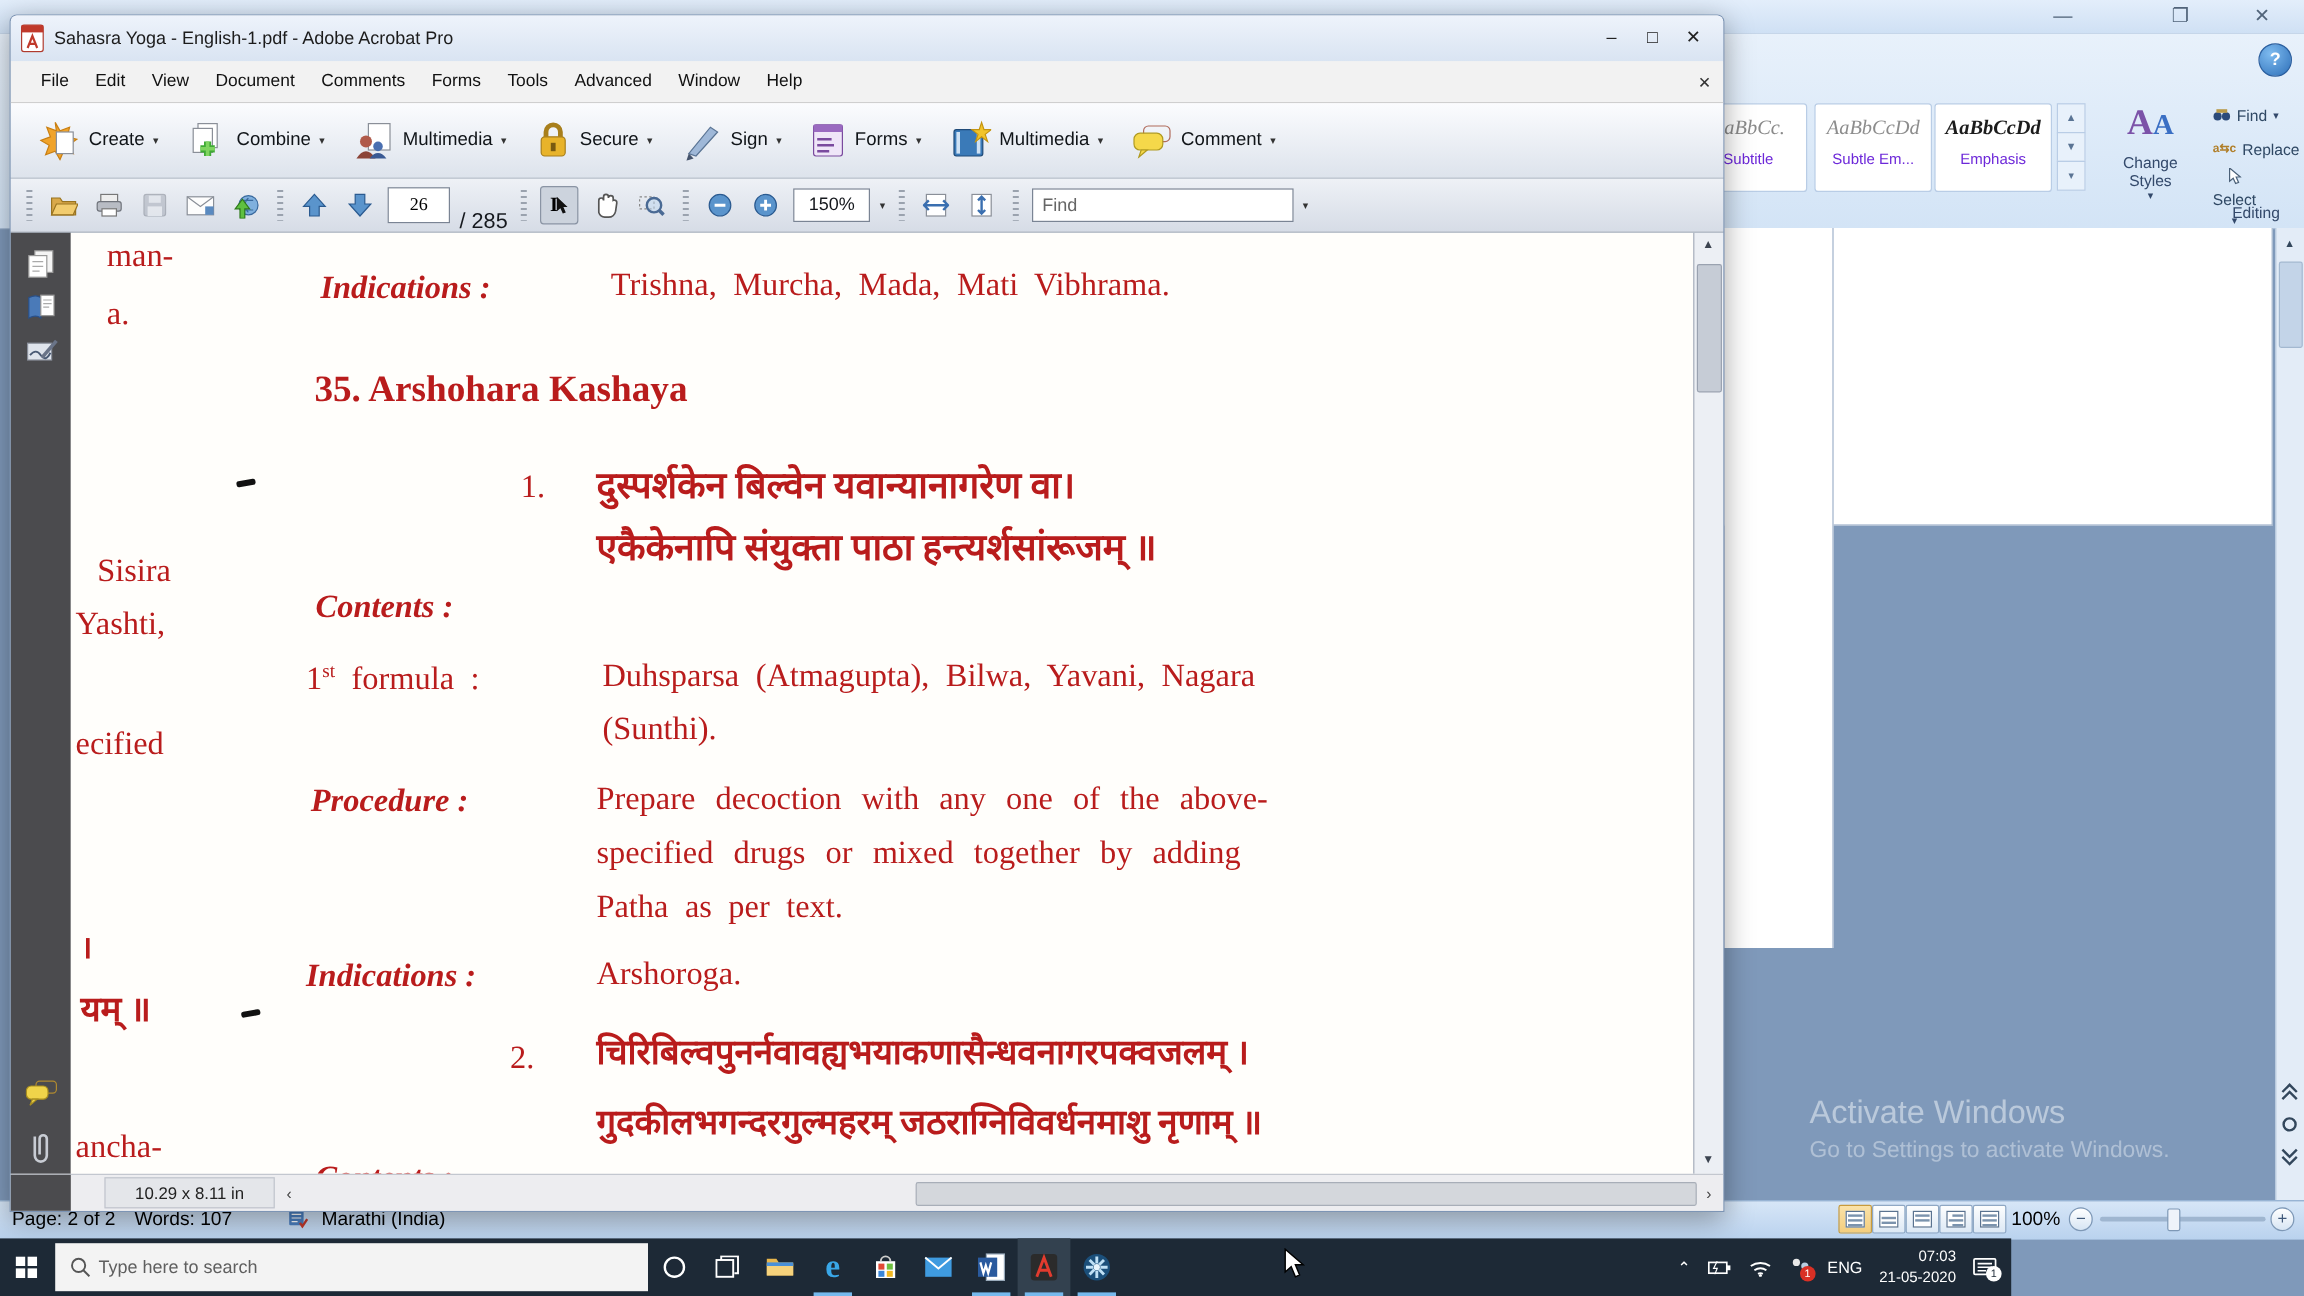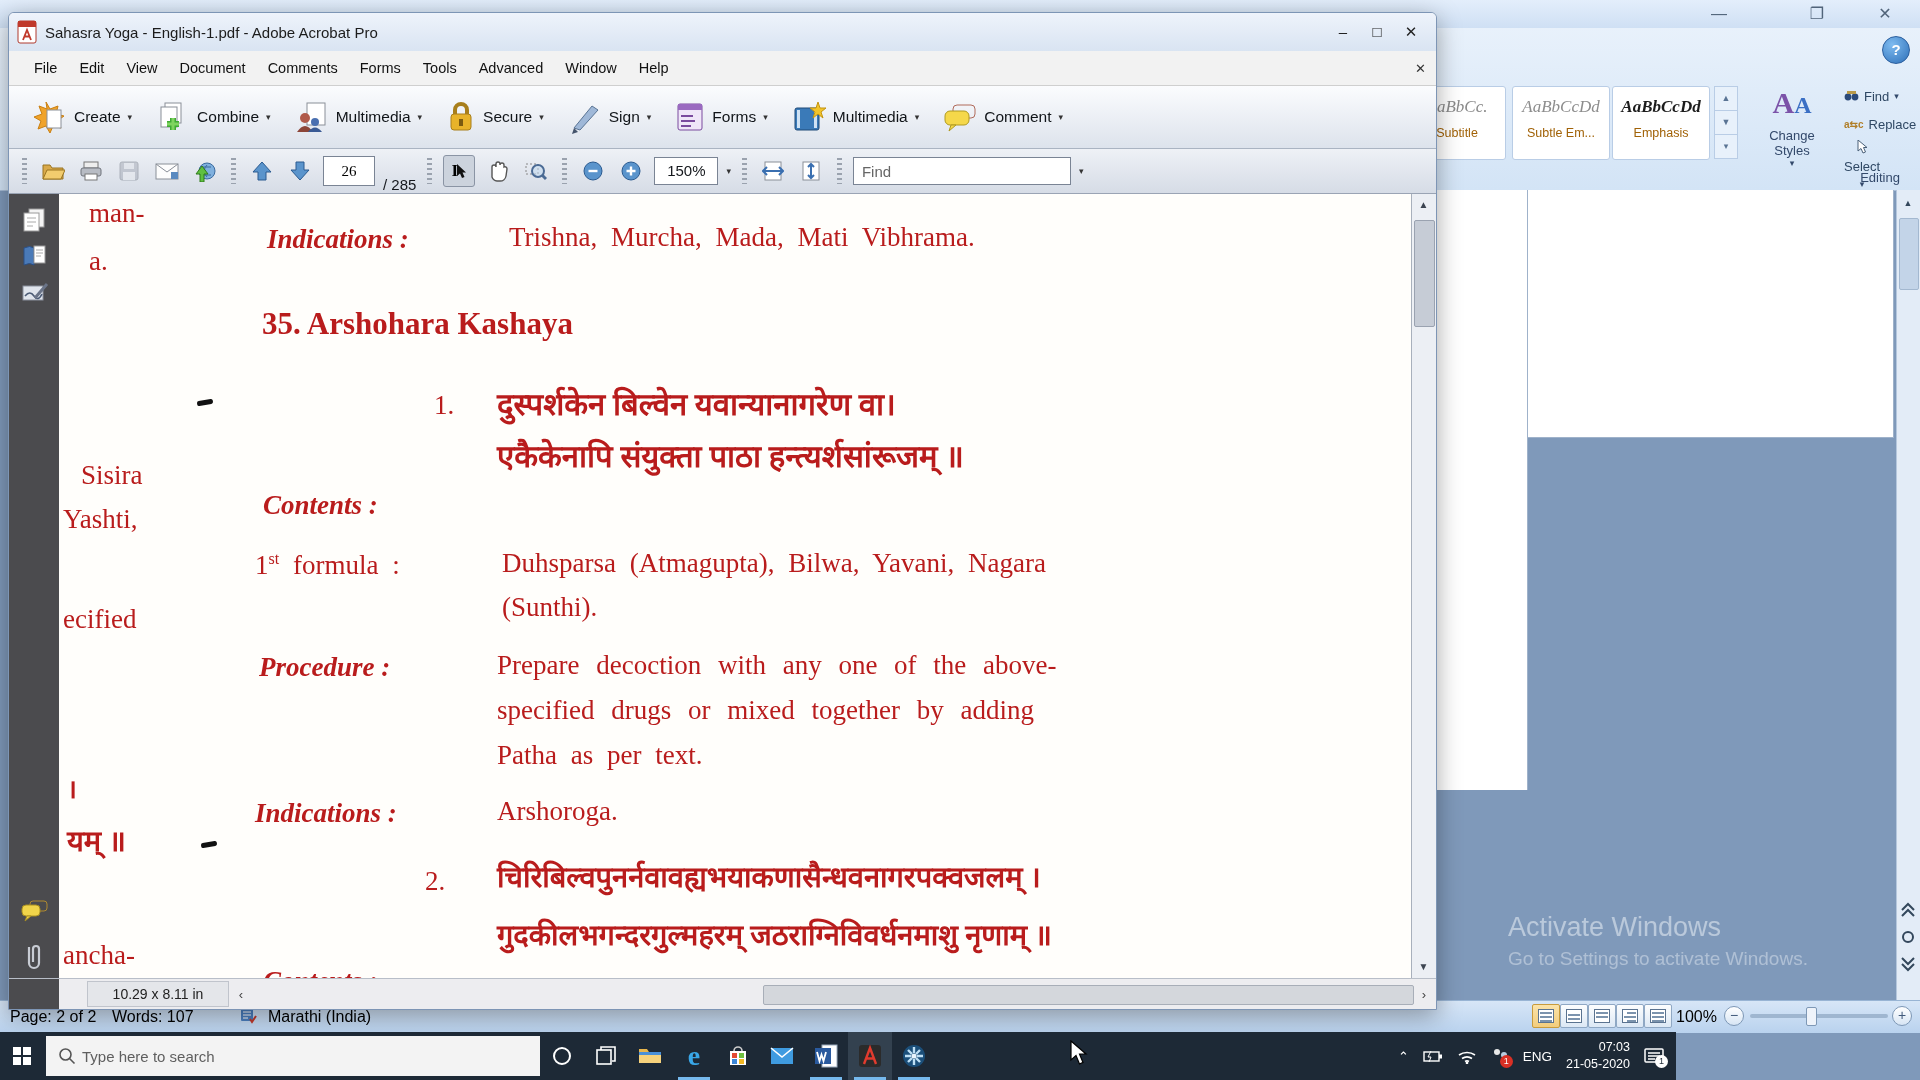--- a/index.html
+++ b/index.html
@@ -6,21 +6,21 @@
   body{width:1920px;height:1080px;position:relative;overflow:hidden;
        font-family:"Liberation Sans",sans-serif;background:#7f99ba;}
   .abs{position:absolute;}
   
   .w-title{left:0;top:0;width:1920px;height:28px;background:linear-gradient(#e3eefb,#cfe0f4);}
   .w-ribbon{left:0;top:28px;width:1920px;height:162px;background:linear-gradient(#e8f1fb,#d3e4f6);border-bottom:1px solid #a9bed8;}
   .w-winbtn{top:4px;width:30px;height:20px;color:#51647a;font-size:16px;text-align:center;line-height:20px;}
   .w-help{left:1882px;top:36px;width:26px;height:26px;border-radius:50%;background:radial-gradient(circle at 35% 30%,#7ebbf0,#2d6fb8);color:#fff;font-weight:bold;font-size:15px;text-align:center;line-height:26px;border:1px solid #2a5e9e;}
   .w-card{top:86px;width:96px;height:72px;background:#fff;border:1px solid #b9cde6;border-radius:3px;overflow:hidden;text-align:center;}
   .w-card .prev{display:block;margin-top:10px;font-family:"Liberation Serif",serif;font-size:17px;white-space:nowrap;}
-  .w-card .lbl{display:block;margin-top:9px;font-size:12.5px;color:#a16207;white-space:nowrap;}
+  .w-card .lbl{display:block;margin-top:9px;font-size:12.5px;color:#6d28d9;white-space:nowrap;}
   .g-arr{left:1714px;width:22px;height:23px;background:#e8f1fb;border:1px solid #b9cde6;color:#5a7494;font-size:9px;text-align:center;line-height:23px;}
   .w-grouplbl{font-size:13px;color:#33496b;text-align:center;}
   .ed-row{left:1844px;height:24px;font-size:13px;color:#2f4864;display:flex;align-items:center;gap:5px;}
   .w-page-big{left:1437px;top:190px;width:456px;height:247px;background:#fff;border-right:1px solid #9fb2ca;border-bottom:1px solid #9fb2ca;}
   .w-page-strip{left:1437px;top:190px;width:90px;height:600px;background:#fff;border-right:1px solid #9fb2ca;}
   .wm1{left:1508px;top:912px;font-size:27px;color:rgba(235,240,246,.55);}
   .wm2{left:1508px;top:948px;font-size:19px;color:rgba(235,240,246,.45);}
   .w-vscroll{left:1896px;top:190px;width:24px;height:810px;background:#e3ecf7;border-left:1px solid #b5c7dd;}
   .w-vs-btn{left:1897px;width:22px;height:22px;color:#33475c;text-align:center;}
   .w-status{left:0;top:1000px;width:1920px;height:32px;background:linear-gradient(#d7e6f7,#b9d2ee);border-top:1px solid #98b4d4;font-size:13.5px;color:#1f3b5c;}
@@ -40,21 +40,21 @@
   .a-menuclose{margin-left:auto;margin-right:10px;font-size:13px;color:#333;}
   .a-tb1{height:62px;background:linear-gradient(#fbfcfe,#dde3ec);border-bottom:1px solid #aab4c2;display:flex;align-items:center;padding-left:14px;gap:4px;}
   .tb1-btn{display:flex;align-items:center;gap:7px;padding:5px 10px;border-radius:3px;}
   .tb1-lbl{font-size:15.5px;color:#101418;}
   .caret{font-size:9px;color:#333;}
   .a-tb2{height:44px;background:linear-gradient(#eef1f6,#d6dce6);border-bottom:1px solid #9aa4b4;display:flex;align-items:center;padding-left:10px;gap:8px;}
   .grip{width:5px;height:26px;background:repeating-linear-gradient(#9aa2ae 0 2px,transparent 2px 5px);margin:0 3px;}
   .tb2-btn{width:30px;height:30px;display:flex;align-items:center;justify-content:center;border-radius:3px;}
   .tb2-btn.active{background:#ccd3dd;border:1px solid #8a94a4;}
   .pg-input{width:46px;height:26px;border:1px solid #7a8494;background:#fff;font-size:15px;text-align:center;font-family:Liberation Serif, serif;}
-  .pg-total{font-size:15px;color:#15181d;margin-top:26px;}
+  .pg-total{font-size:18px;color:#15181d;margin-top:26px;}
   .zoombox{width:62px;height:26px;border:1px solid #7a8494;background:#fff;font-size:15px;text-align:center;line-height:26px;color:#15181d;}
   .findbox{width:200px;height:26px;border:1px solid #7a8494;background:#fff;font-size:15px;padding:0 8px;font-family:"Liberation Sans",sans-serif;color:#333;}
   .findbox::placeholder{color:#666;}
   .a-body{flex:1;display:flex;min-height:0;}
   .navcol{width:50px;background:#4b4b4e;position:relative;}
   .nav-ic{position:absolute;left:12px;width:26px;height:24px;}
   .a-page{flex:1;background:#fffefb;position:relative;overflow:hidden;font-family:Liberation Serif, serif;color:#b91c1c;}
   .a-vscroll{width:24px;background:#eceff4;border-left:1px solid #a8b0bc;position:relative;}
   .vs-arrow{position:absolute;left:0;width:23px;height:22px;text-align:center;line-height:22px;font-size:10px;color:#3c4450;}
   .vs-thumb{position:absolute;left:2px;top:26px;width:19px;height:105px;background:#c6ccd6;border:1px solid #9aa2b0;border-radius:2px;}

